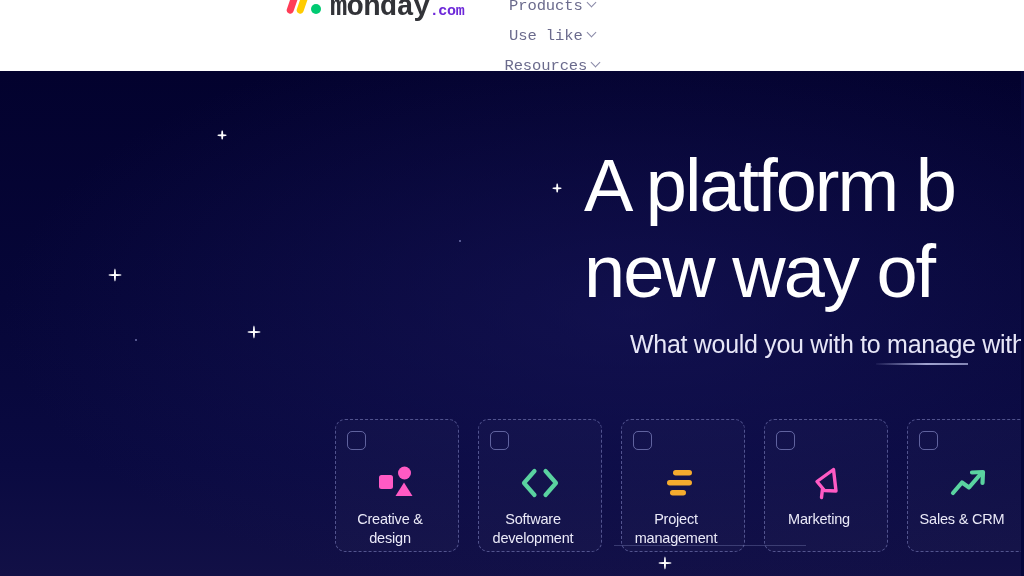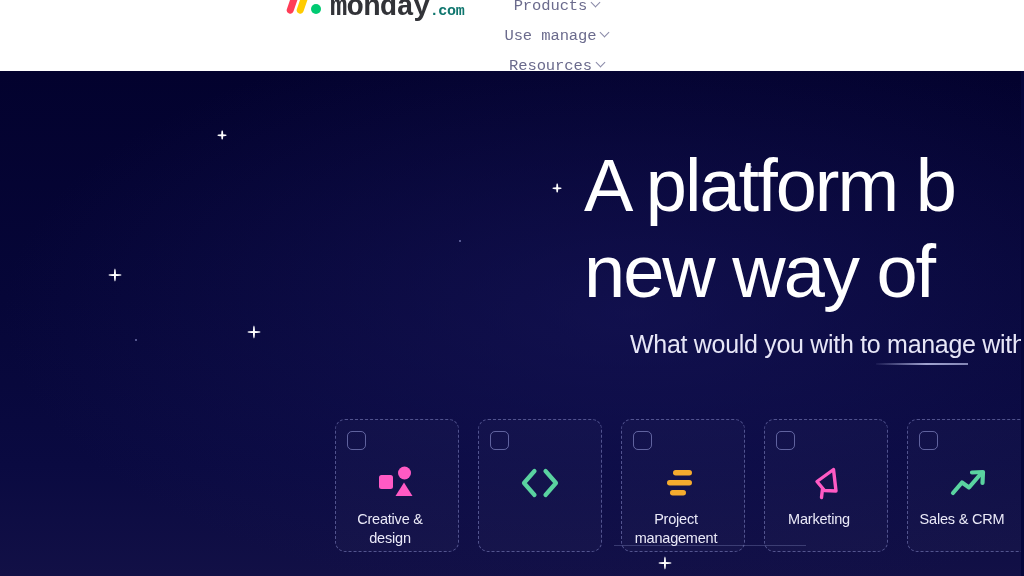--- a/index.html
+++ b/index.html
@@ -42,21 +42,21 @@
   .logo-dot {
     position: absolute; left: 23px; top: 13px;
     width: 10px; height: 10px; border-radius: 50%;
     background: #00ca72;
   }
   .logo-word {
     font-size: 29px; font-weight: 700; letter-spacing: -0.8px;
     color: #323338; line-height: 1;
   }
   .logo-tld {
-    font-size: 15px; font-weight: 700; color: #0f766e;
+    font-size: 15px; font-weight: 700; color: #6d28d9;
     letter-spacing: -0.3px;
   }
   .nav { display: flex; align-items: center; margin-left: 26px; gap: 0px; flex-direction: column; }
   .nav-item {
     display: flex; align-items: center; gap: 5px;
     padding: 6px 14px;
     font-size: 15.5px; color: #6b6b8d; letter-spacing: -0.1px;
     cursor: pointer; white-space: nowrap;
   }
   .chev { display: inline-block; width: 9px; height: 9px; position: relative; top: -2px; }
@@ -170,21 +170,21 @@
         <span class="logo-word">monday</span>
         <span class="logo-tld">.com</span>
       </div>
 
       <nav class="nav">
         <div class="nav-item">
           <span>Products</span>
           <span class="chev"></span>
         </div>
         <div class="nav-item">
-          <span>Use manage</span>
+          <span>Use like</span>
           <span class="chev"></span>
         </div>
         <div class="nav-item">
           <span>Resources</span>
           <span class="chev"></span>
         </div>
       </nav>
 
     </div>
   </div>
@@ -236,20 +236,21 @@
       </div>
 
       <div class="card">
         <span class="card-check"></span>
         <div class="card-icon">
           <svg width="40" height="32" viewBox="0 0 40 32" aria-hidden="true">
             <path d="M14.5 4 L4 16 L14.5 28" fill="none" stroke="#5ad3a0" stroke-width="4.2" stroke-linecap="round" stroke-linejoin="round"></path>
             <path d="M25.5 4 L36 16 L25.5 28" fill="none" stroke="#5ad3a0" stroke-width="4.2" stroke-linecap="round" stroke-linejoin="round"></path>
           </svg>
         </div>
+        <div class="card-label">Software development</div>
       </div>
 
       <div class="card">
         <span class="card-check"></span>
         <div class="card-icon">
           <svg width="38" height="32" viewBox="0 0 38 32" aria-hidden="true">
             <rect x="9" y="3" width="19" height="5.4" rx="2.7" fill="#f5ab2e"></rect>
             <rect x="3" y="13" width="25" height="5.4" rx="2.7" fill="#f5ab2e"></rect>
             <rect x="6" y="23" width="16" height="5.4" rx="2.7" fill="#f5ab2e"></rect>
           </svg>

